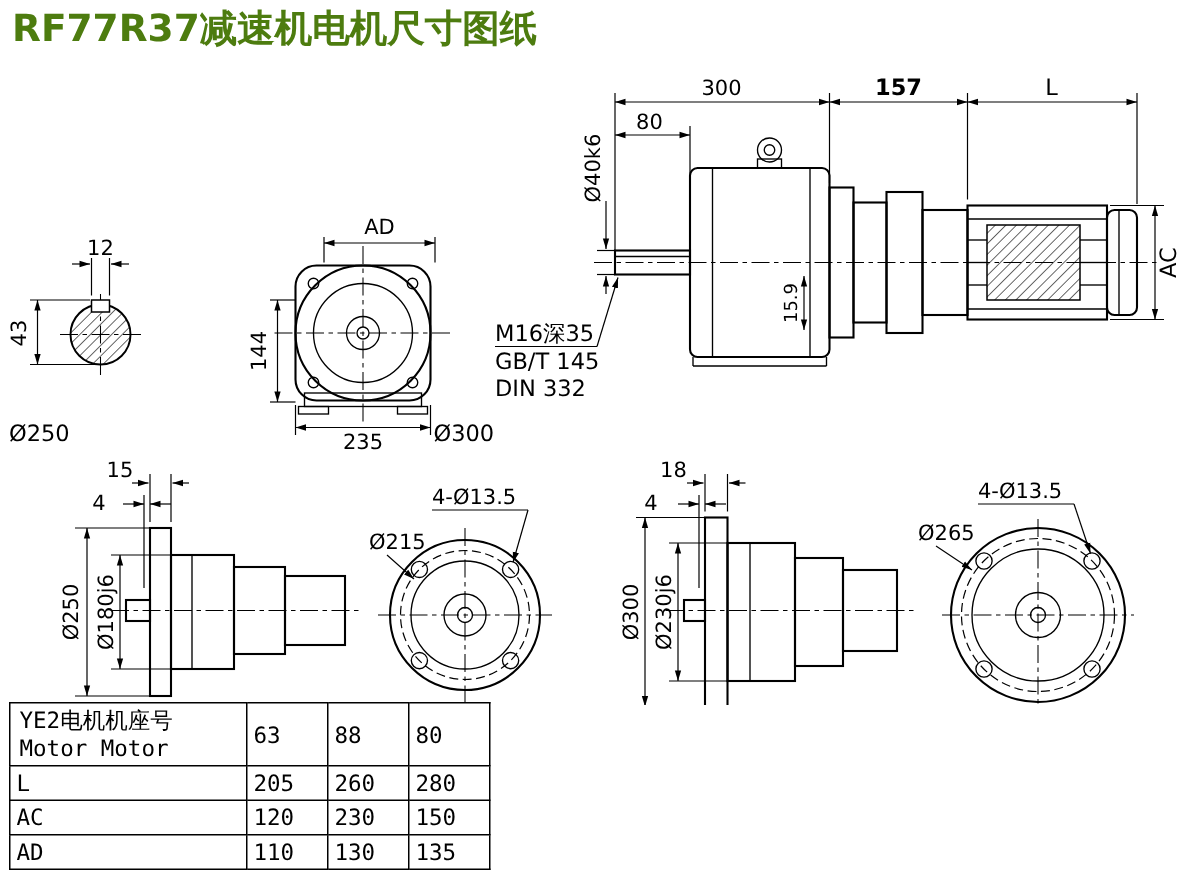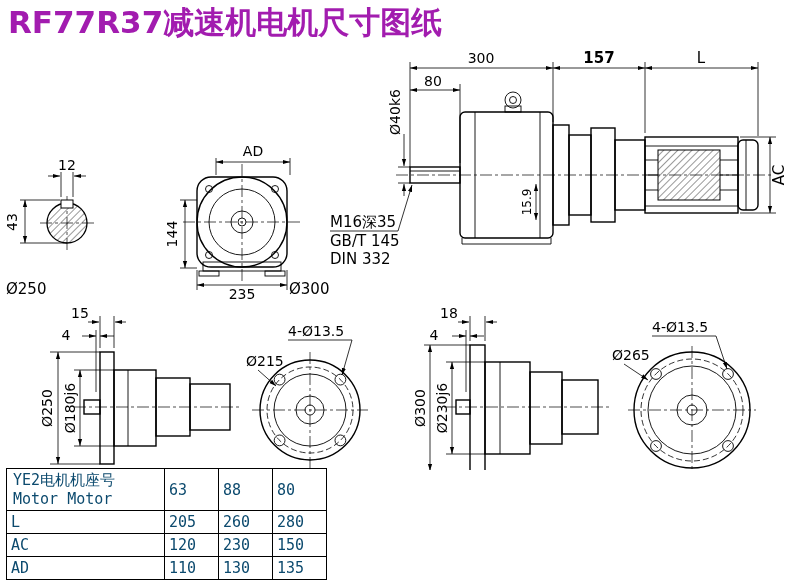--- a/index.html
+++ b/index.html
@@ -1,19 +1,19 @@
 <!DOCTYPE html>
 <html><head>
 <meta charset="utf-8">
 <style>
   * { margin:0; padding:0; box-sizing:border-box; }
   html,body { background:#fff; }
   body { width:800px; height:587px; position:relative; font-family:"DejaVu Sans",sans-serif; }
   .page { position:absolute; inset:0; width:800px; height:587px; background:#fff; overflow:hidden; }
-  .title { position:absolute; left:8px; top:2px; font-size:31px; font-weight:bold; color:#a21caf;
+  .title { position:absolute; left:8px; top:2px; font-size:25px; font-weight:bold; color:#4d7c0f;
            font-family:"DejaVu Sans",sans-serif; white-space:nowrap; }
   .logo { position:absolute; left:64px; top:57px; border:2px solid #2c2c6e; color:#00009a;
           font-family:"DejaVu Serif",serif; font-weight:bold; font-size:15px; padding:0 9px;
           line-height:20px; letter-spacing:1px; }
   svg.draw { position:absolute; left:0; top:0; }
 
   
   .o   { fill:none; stroke:#000; stroke-width:1.4; }
   .t   { stroke-width:0.9; }
   .ext { stroke:#000; stroke-width:0.8; fill:none; }
@@ -22,21 +22,21 @@
   .cl  { stroke:#000; stroke-width:0.7; stroke-dasharray:12 3 3 3; fill:none; }
   .bcirc { fill:none; stroke:#000; stroke-width:0.8; stroke-dasharray:6 3; }
   text { fill:#000; font-family:"DejaVu Sans",sans-serif; }
   .lb  { font-size:14px; }
   .lb12{ font-size:12px; }
   .lb15{ font-size:15px; }
   .b   { font-weight:bold; }
 
   
   .dimtable { position:absolute; left:6px; top:468px; border-collapse:collapse;
-              font-family:"DejaVu Sans Mono",monospace; font-size:15px; color:#0c4a6e; background:#fff; }
+              font-family:"DejaVu Sans Mono",monospace; font-size:15px; color:#000000; background:#fff; }
   .dimtable td { border:1.5px solid #000; text-align:left; padding:0 4px; height:23px; }
   .dimtable td.hcell { text-align:left; width:158px; padding-left:6px; line-height:19px; }
   .dimtable tr.hrow td { height:42px; }
   .dimtable td.szc { width:54px; }
 </style>
 </head>
 <body>
 
 <div class="page">
 

